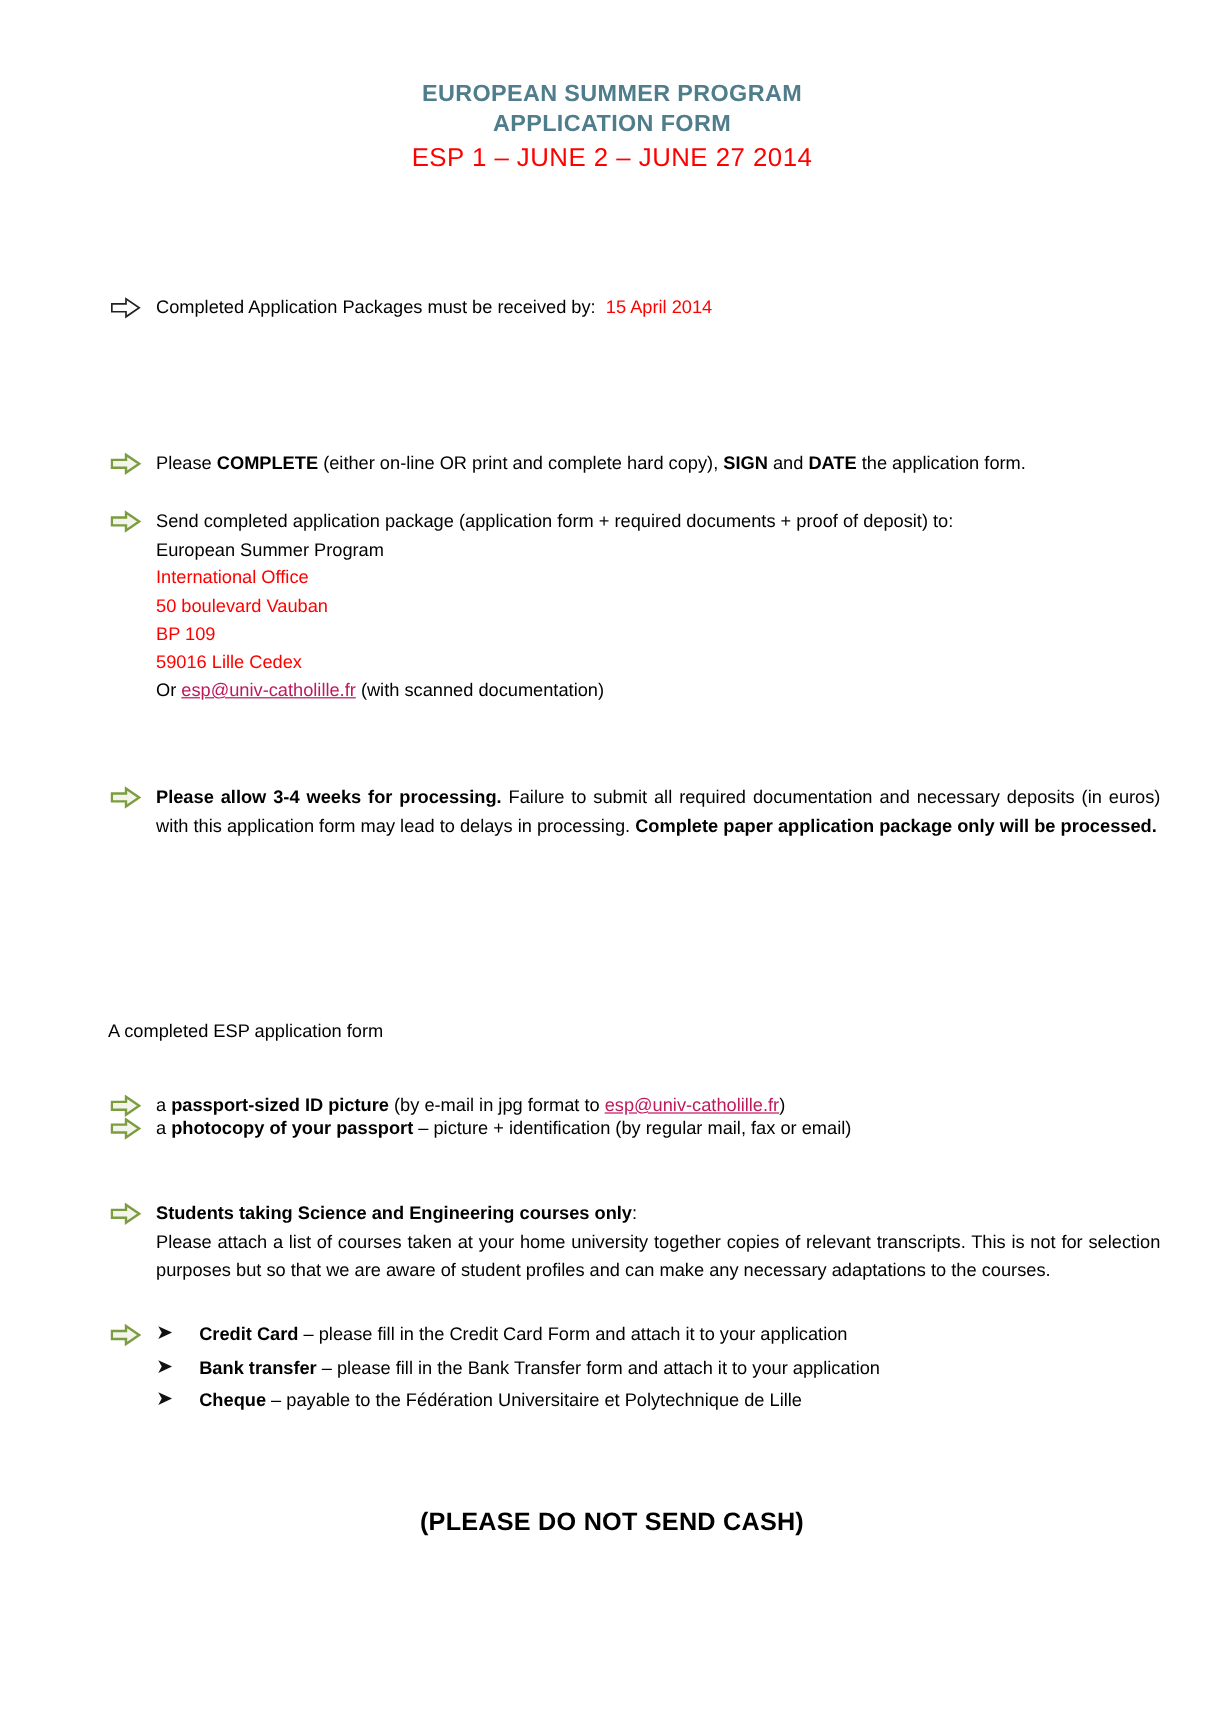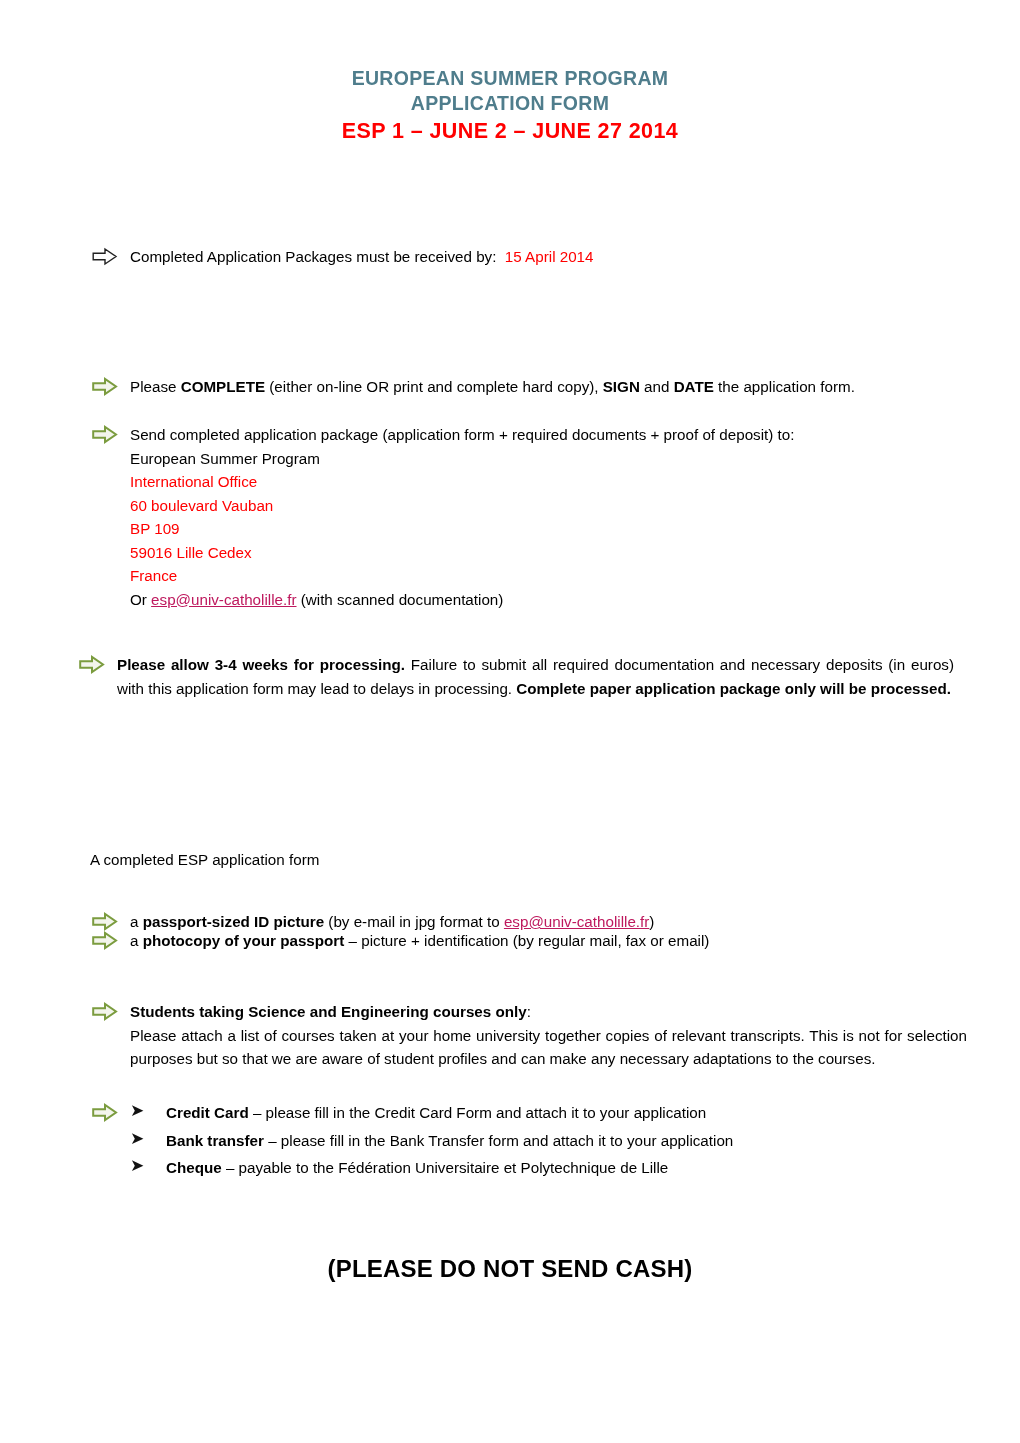--- a/index.html
+++ b/index.html
@@ -35,21 +35,21 @@
     color: #4f7d8c;
     font-size: 19.5px;
     font-weight: bold;
     letter-spacing: 0.3px;
     line-height: 25px;
     white-space: nowrap;
   }
   .hdr-line3 {
     color: #ff0000;
     font-size: 21.5px;
-    font-weight: bold;
+    font-weight: normal;
     letter-spacing: 0.4px;
     line-height: 30px;
     white-space: nowrap;
   }
 
   
   .blk {
     position: absolute;
     font-size: 15.2px;
     line-height: 23.5px;
@@ -89,31 +89,31 @@
   .red { color: #ff0000; }
   .link {
     color: #be185d;
   }
   .justify { text-align: justify; }
 
   
   #blk-deadline      { left: 92px;  top: 245px;  width: 700px; }
   #blk-complete      { left: 92px;  top: 375px;  width: 880px; }
   #blk-send          { left: 92px;  top: 423px;  width: 880px; }
-  #blk-allow         { left: 79px;  top: 653px;  width: 875px; }
+  #blk-allow         { left: 92px;  top: 653px;  width: 875px; }
   #blk-completedform { left: 62px;  top: 848px;  width: 600px; margin-left: 28px; }
   #blk-idpic         { left: 92px;  top: 910px;  width: 880px; }
   #blk-photocopy     { left: 92px;  top: 929px;  width: 880px; }
   #blk-grid          { left: 92px;  top: 970px;  width: 880px; }
   #blk-science       { left: 92px;  top: 1000px; width: 875px; }
   #blk-payment       { left: 92px;  top: 1097px; width: 880px; }
   #blk-nocash        { left: 0;     top: 1257px; width: 1020px; text-align: center; }
 
   #blk-nocash .nocash-text {
-    font-size: 24px;
+    font-size: 21px;
     font-weight: bold;
     color: #000000;
     letter-spacing: 0.2px;
   }
 
   .addr-line { white-space: pre; }
 </style>
 </head>
 <body>
 
@@ -150,24 +150,23 @@
   <div class="blk" id="blk-send">
     <div class="bullet-row">
       <span class="arrow">
         <svg width="26" height="19" viewBox="0 0 26 19" xmlns="http://www.w3.org/2000/svg">
           <path d="M1.2 6.2 H13.0 V2.0 L24.0 9.5 L13.0 17.0 V12.8 H1.2 Z" fill="#f3f5ec" stroke="#7b9c3f" stroke-width="2.0" stroke-linejoin="miter"></path>
         </svg>
       </span>
       <div>Send completed application package (application form + required documents + proof of deposit) to:</div>
       <div class="addr-line">European Summer Program</div>
       <div class="addr-line red">International Office</div>
-      <div class="addr-line red">60 boulevard Vauban</div>
+      <div class="addr-line red">50 boulevard Vauban</div>
       <div class="addr-line red">BP 109</div>
       <div class="addr-line red">59016 Lille Cedex</div>
-      <div class="addr-line red">France</div>
       <div><span>Or </span><a class="link" href="#">esp@univ-catholille.fr</a><span> (with scanned documentation)</span></div>
     </div>
   </div>
 
   <div class="blk" id="blk-allow">
     <div class="bullet-row justify">
       <span class="arrow">
         <svg width="26" height="19" viewBox="0 0 26 19" xmlns="http://www.w3.org/2000/svg">
           <path d="M1.2 6.2 H13.0 V2.0 L24.0 9.5 L13.0 17.0 V12.8 H1.2 Z" fill="#f3f5ec" stroke="#7b9c3f" stroke-width="2.0" stroke-linejoin="miter"></path>
         </svg>

